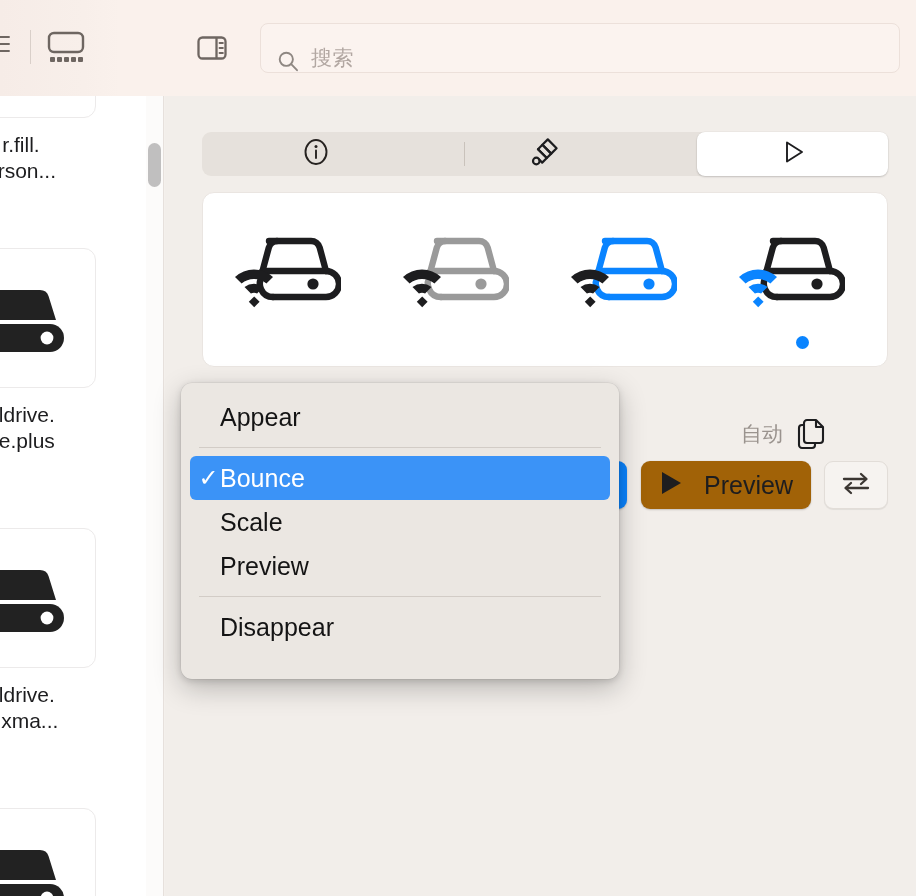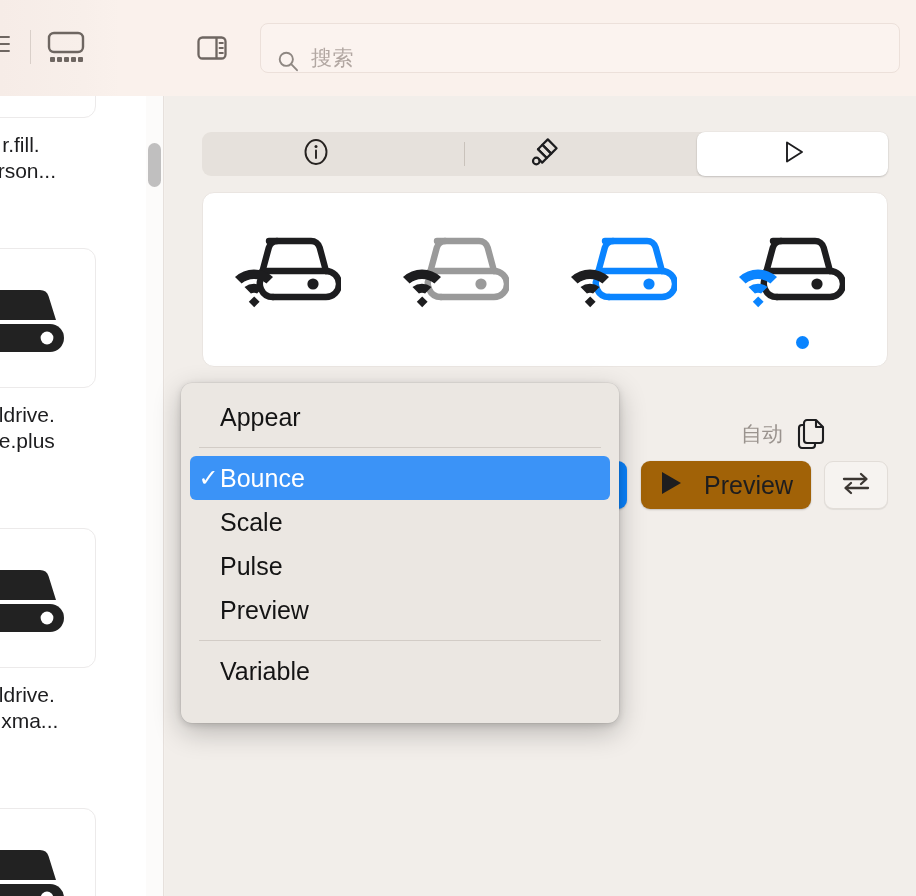--- a/index.html
+++ b/index.html
@@ -568,31 +568,27 @@
       <div class="menu-item selected">
         <span class="mi-check">✓</span>
         <span class="mi-label">Bounce</span>
       </div>
       <div class="menu-item">
         <span class="mi-check"></span>
         <span class="mi-label">Scale</span>
       </div>
       <div class="menu-item">
         <span class="mi-check"></span>
-        <span class="mi-label">Pulse</span>
-      </div>
-      <div class="menu-item">
-        <span class="mi-check"></span>
         <span class="mi-label">Preview</span>
       </div>
     </div>
 
     <div class="menu-sep"></div>
 
     <div class="menu-group">
       <div class="menu-item">
         <span class="mi-check"></span>
-        <span class="mi-label">Variable</span>
+        <span class="mi-label">Disappear</span>
       </div>
     </div>
   </div>
 
 </div>
 
 </body></html>

